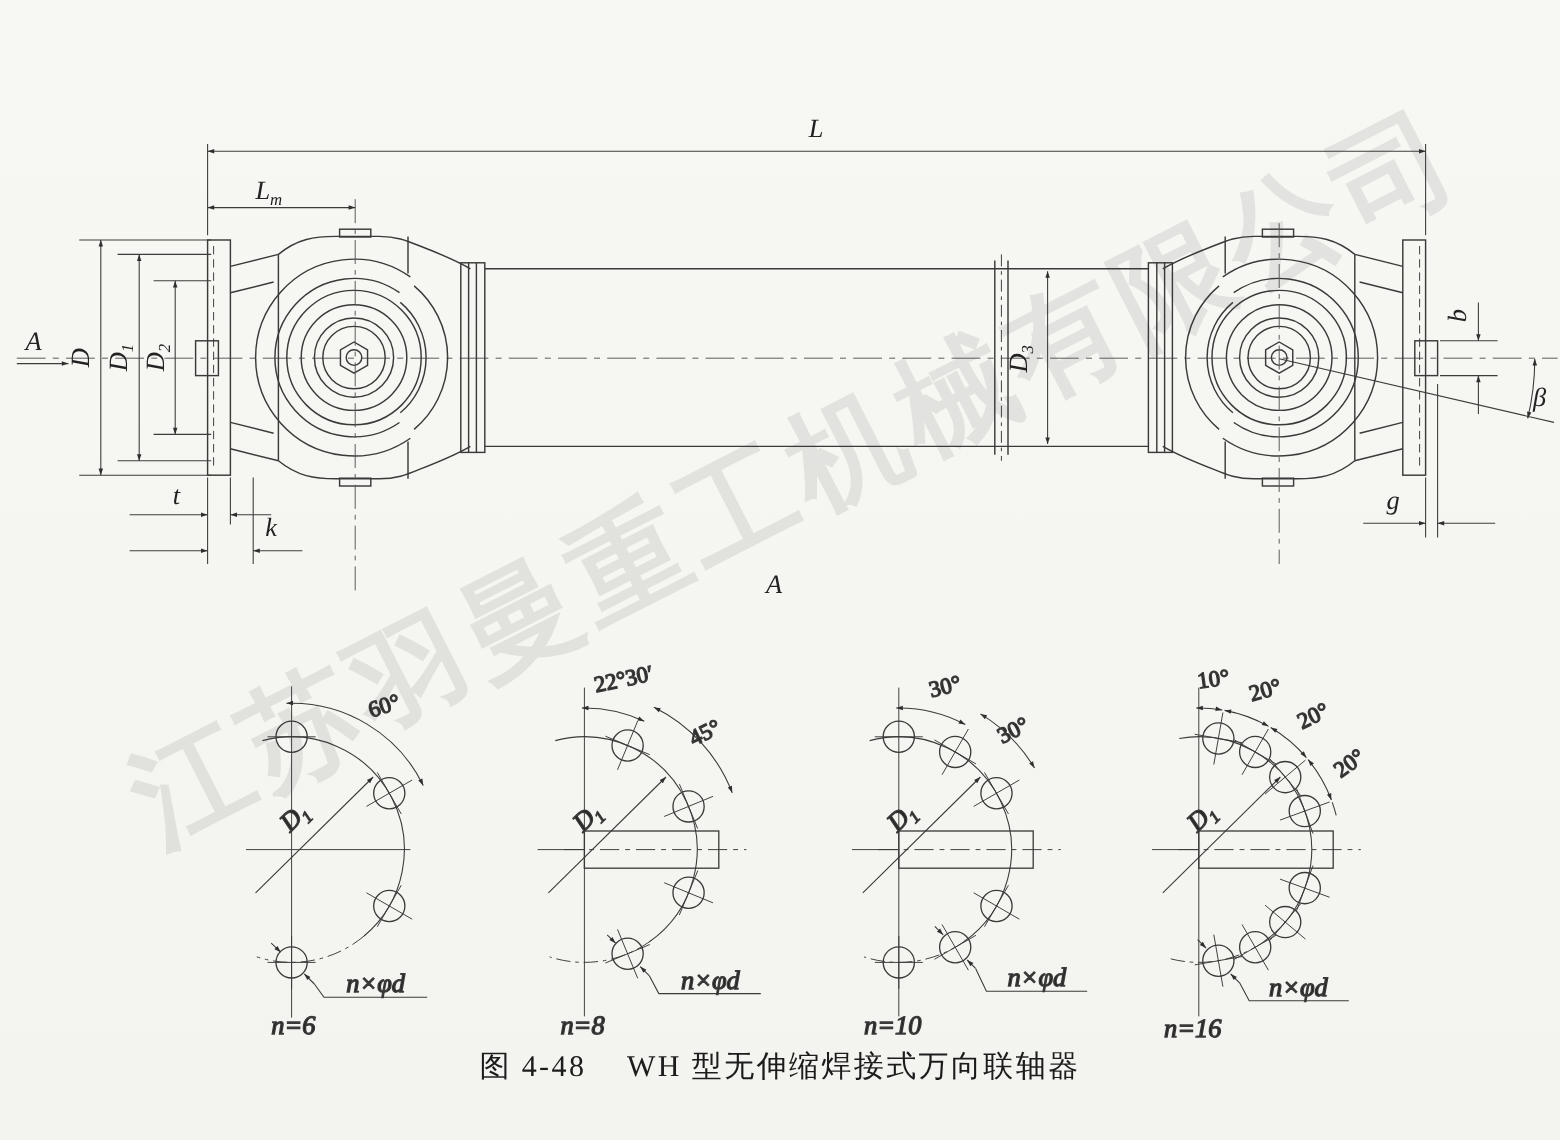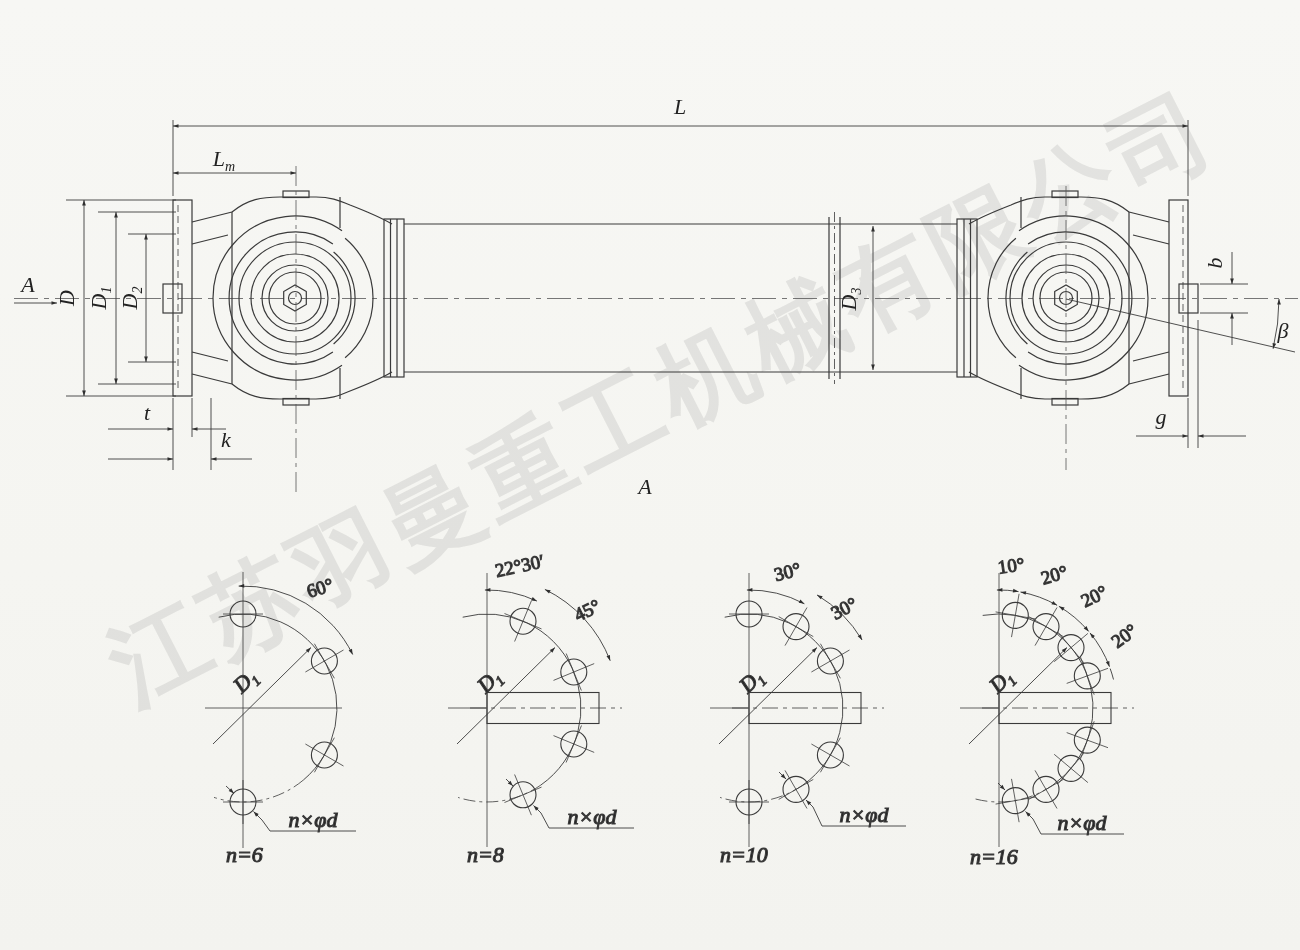--- a/index.html
+++ b/index.html
@@ -308,13 +308,16 @@
       <text class="angtxt" x="1097" y="602" text-anchor="middle" transform="rotate(-26 1097 602)">20°</text>
       <text class="angtxt" x="1128" y="641" text-anchor="middle" transform="rotate(-36 1128 641)">20°</text>
       <text class="dimtxt" font-size="20" transform="rotate(-44 1006 686)" x="1006" y="686" text-anchor="middle">
         <tspan>D</tspan><tspan class="sub" dy="5">1</tspan>
       </text>
       <text class="dimtxt" x="1082" y="830" text-anchor="middle" font-size="21">n×φd</text>
       <text class="dimtxt" x="970" y="864" font-size="22">n=16</text>
     </g>
   </svg>
 
+  <div class="caption">
+    <span class="num">图 4-48</span><span>WH 型无伸缩焊接式万向联轴器</span>
+  </div>
 </div>
 
 </body></html>

